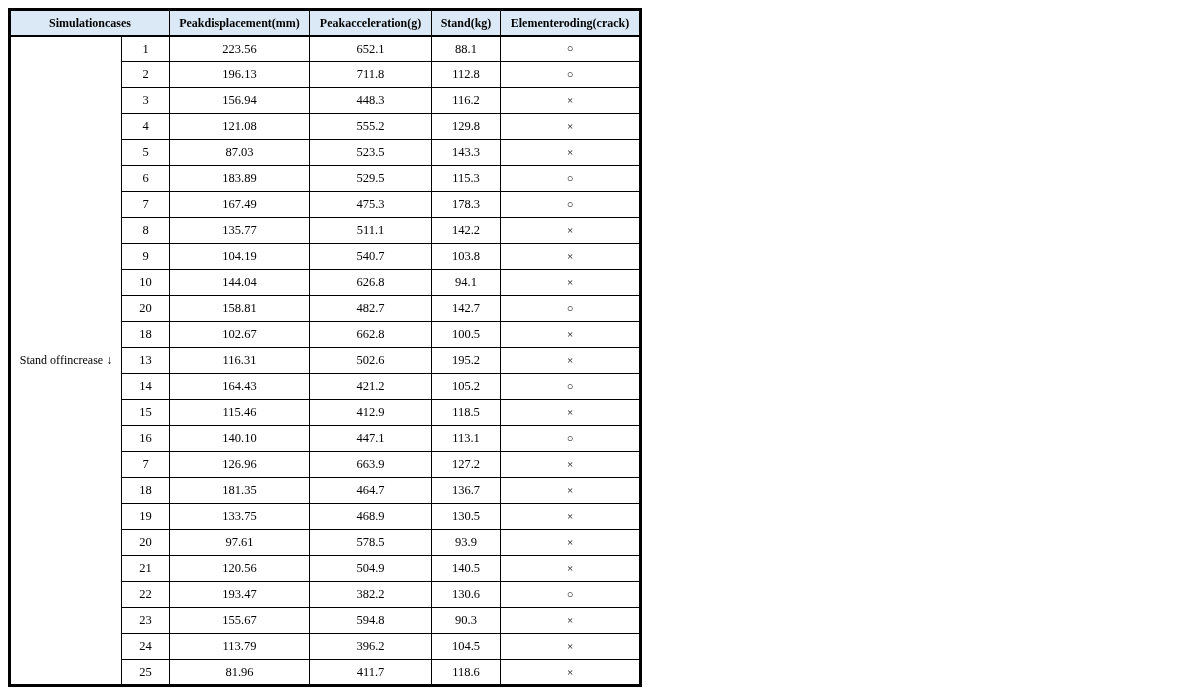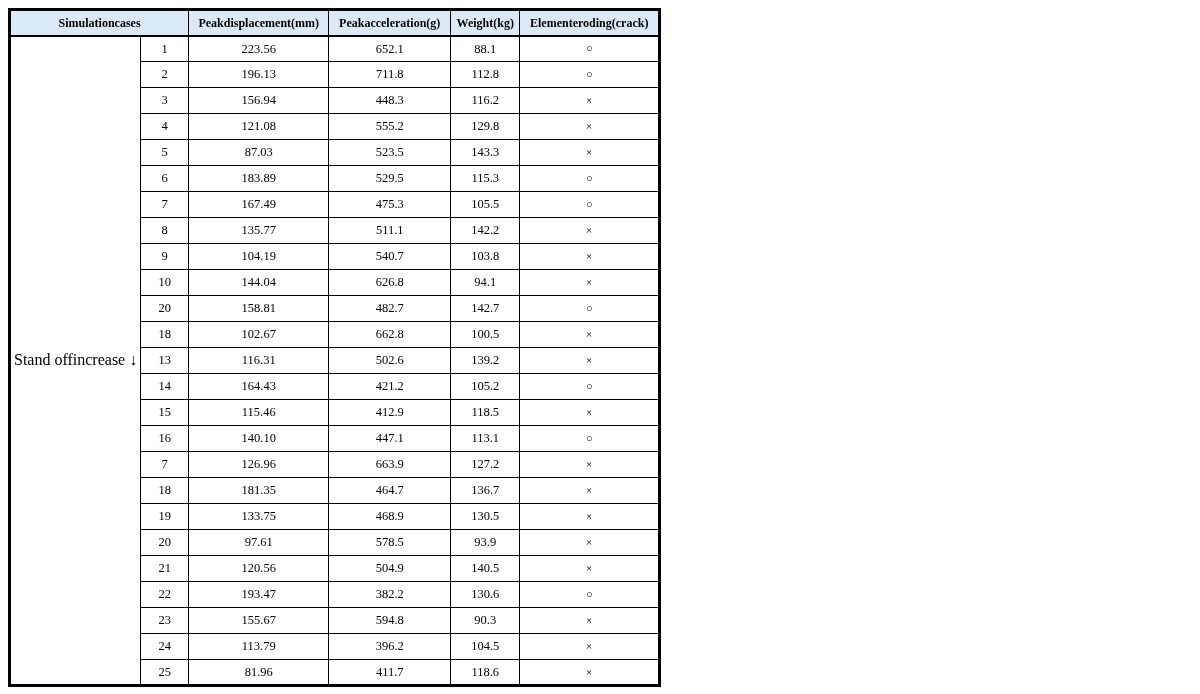--- a/index.html
+++ b/index.html
@@ -37,21 +37,21 @@
   }
   .sim-table thead th {
     background: #dbe9f7;
     font-weight: bold;
     font-size: 12px;
     border-bottom: 2.5px solid #000;
     height: 26px;
   }
   .sim-table td.group-cell {
     background: #ffffff;
-    font-size: 16px;
+    font-size: 12px;
     padding: 0 3px;
   }
   .sim-table td.eroding { font-size: 11px; }
 </style>
 </head>
 <body>
 
 <div class="page">
   <table class="sim-table">
     <colgroup>
@@ -60,21 +60,21 @@
         <col class="c-disp">
       <col class="c-acc">
         <col class="c-wt">
         <col class="c-erod">
     </colgroup>
     <thead>
       <tr>
         <th colspan="2">Simulationcases</th>
         <th>Peakdisplacement(mm)</th>
         <th>Peakacceleration(g)</th>
-        <th>Weight(kg)</th>
+        <th>Stand(kg)</th>
         <th>Elementeroding(crack)</th>
       </tr>
     </thead>
     <tbody>
         <tr>
           <td class="group-cell" rowspan="25">Stand offincrease ↓</td>
           <td>1</td>
           <td>223.56</td>
           <td>652.1</td>
           <td>88.1</td>
@@ -112,21 +112,21 @@
           <td>6</td>
           <td>183.89</td>
           <td>529.5</td>
           <td>115.3</td>
           <td class="eroding">○</td>
         </tr>
         <tr>
           <td>7</td>
           <td>167.49</td>
           <td>475.3</td>
-          <td>105.5</td>
+          <td>178.3</td>
           <td class="eroding">○</td>
         </tr>
         <tr>
           <td>8</td>
           <td>135.77</td>
           <td>511.1</td>
           <td>142.2</td>
           <td class="eroding">×</td>
         </tr>
         <tr>
@@ -154,21 +154,21 @@
           <td>18</td>
           <td>102.67</td>
           <td>662.8</td>
           <td>100.5</td>
           <td class="eroding">×</td>
         </tr>
         <tr>
           <td>13</td>
           <td>116.31</td>
           <td>502.6</td>
-          <td>139.2</td>
+          <td>195.2</td>
           <td class="eroding">×</td>
         </tr>
         <tr>
           <td>14</td>
           <td>164.43</td>
           <td>421.2</td>
           <td>105.2</td>
           <td class="eroding">○</td>
         </tr>
         <tr>

